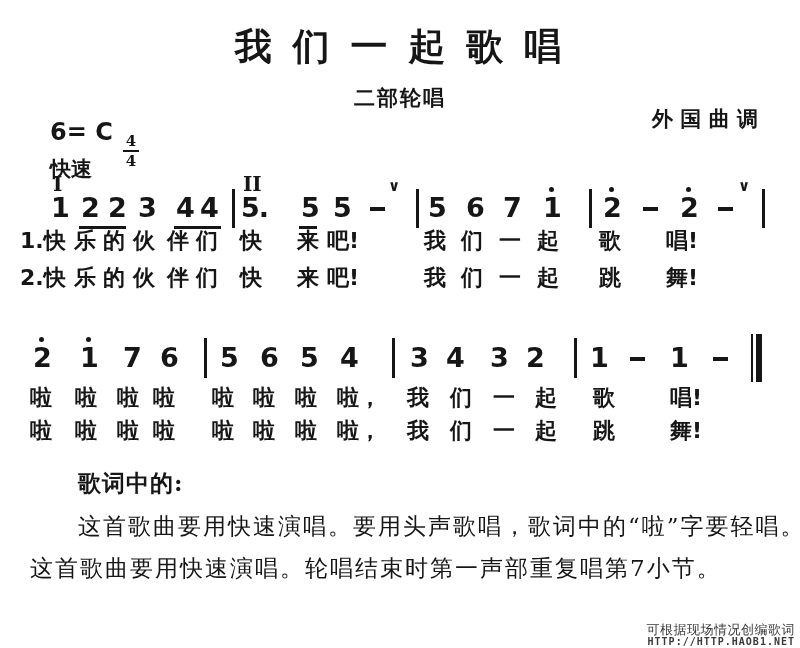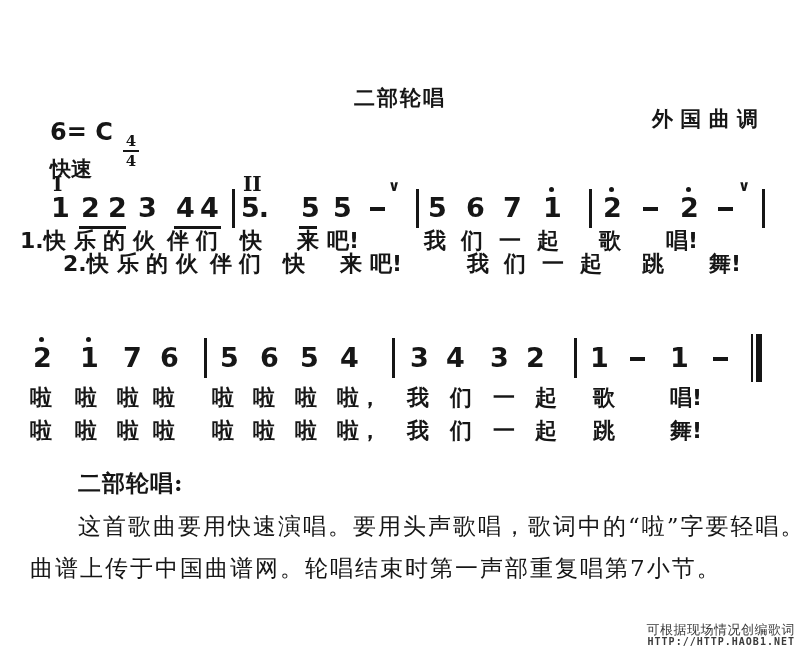--- a/index.html
+++ b/index.html
@@ -32,39 +32,40 @@
   .beam{position:absolute;height:2.5px;background:var(--ink,#161616);}
   #sys0 .beam{top:56px;}
   .ndash{position:absolute;width:15px;height:4px;background:var(--ink,#161616);}
   #sys0 .ndash{top:37px;} #sys1 .ndash{top:27px;}
   .breath{position:absolute;font:bold 15px "DejaVu Sans",sans-serif;}
   #sys0 .breath{top:7px;}
   .fthin{position:absolute;width:2px;height:48px;background:var(--ink,#161616);}
   .fthick{position:absolute;width:5.5px;height:48px;background:var(--ink,#161616);}
   #sys1 .fthin,#sys1 .fthick{top:4px;}
   .lyric{position:absolute;font-weight:bold;font-size:22px;white-space:nowrap;}
-  #sys0 .row0{top:56px;} #sys0 .row1{top:79px;margin-left:43px;}
+  #sys0 .row0{top:56px;} #sys0 .row1{top:93px;}
   #sys1 .row0{top:53px;} #sys1 .row1{top:86px;}
 
   .tips-h{position:absolute;top:468px;left:78px;font-family:"DejaVu Serif",serif;
           font-weight:bold;font-size:23px;letter-spacing:1px;}
   .tips-l{position:absolute;font-family:"DejaVu Serif",serif;font-size:23px;
           letter-spacing:2px;white-space:nowrap;}
   #tips-l0{top:511px;left:78px;}
   #tips-l1{top:553px;left:30px;}
 
   .wm{position:absolute;right:5px;text-align:right;color:var(--wm,#3a3a3a);}
   .wm-site{top:621px;font-size:13px;letter-spacing:0.5px;}
   .wm-url{top:636px;font:bold 10px "DejaVu Sans Mono",monospace;letter-spacing:1px;}
 </style>
 </head>
 <body>
 
 <div class="page" style="--paper: #ffffff; --ink: #161616; --wm: #3a3a3a;">
 
+  <div class="title">我 们 一 起 歌 唱</div>
   <div class="subtitle">二部轮唱</div>
 
   <div class="credits">
     <div>外 国 曲 调</div>
   </div>
 
   <div class="keyrow">
     <span>6= C</span><span class="ts">
       <span class="tsn top">4</span>
       <span class="tsn">4</span>
@@ -183,20 +184,20 @@
       <span class="lyric row1" style="left: 295px;">啦</span>
       <span class="lyric row1" style="left: 337px;">啦，</span>
       <span class="lyric row1" style="left: 407px;">我</span>
       <span class="lyric row1" style="left: 450px;">们</span>
       <span class="lyric row1" style="left: 493px;">一</span>
       <span class="lyric row1" style="left: 535px;">起</span>
       <span class="lyric row1" style="left: 593px;">跳</span>
       <span class="lyric row1" style="left: 670px;">舞!</span>
     </div>
 
-  <div class="tips-h">二部轮唱:</div>
+  <div class="tips-h">歌词中的:</div>
   <div class="tips-l" id="tips-l0">这首歌曲要用快速演唱。要用头声歌唱，歌词中的“啦”字要轻唱。</div>
-  <div class="tips-l" id="tips-l1">曲谱上传于中国曲谱网。轮唱结束时第一声部重复唱第7小节。</div>
+  <div class="tips-l" id="tips-l1">这首歌曲要用快速演唱。轮唱结束时第一声部重复唱第7小节。</div>
 
   <div class="wm wm-site">可根据现场情况创编歌词</div>
   <div class="wm wm-url">HTTP://HTTP.HAOB1.NET</div>
 
 </div>
 
 </body></html>

